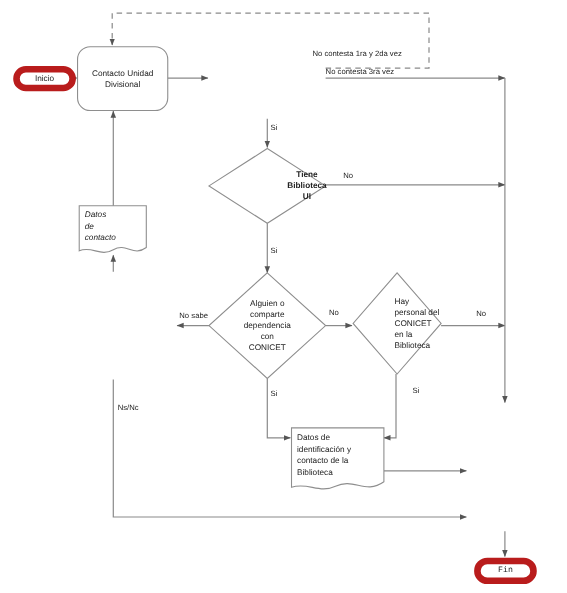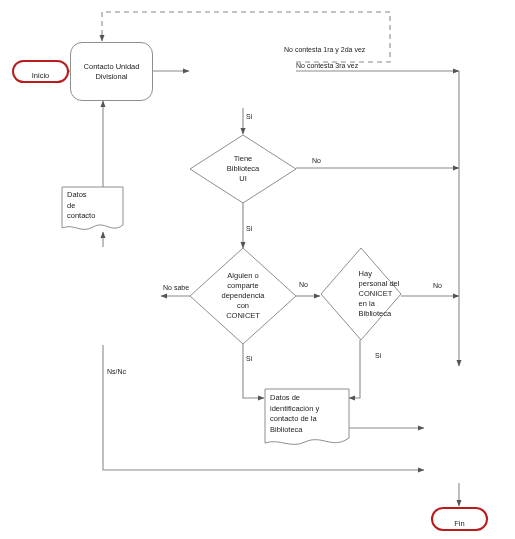--- a/index.html
+++ b/index.html
@@ -5,33 +5,33 @@
   html,body{margin:0;padding:0;background:#ffffff;}
   body{width:515px;height:539px;overflow:hidden;
        font-family:"Liberation Sans","DejaVu Sans",sans-serif;
        color:#1a1a1a;}
   #canvas{position:relative;width:515px;height:539px;}
   svg#wires{position:absolute;left:0;top:0;width:515px;height:539px;}
   .node{position:absolute;box-sizing:border-box;display:flex;
         align-items:center;justify-content:center;text-align:center;
         font-size:7.5px;line-height:1.32;color:#222;background:#fff;}
   .proc{border:1px solid #8e8e8e;}
-  .term{border:2px solid #b91c1c;border-radius:999px;align-items:flex-end;}
+  .term{border:6px solid #b91c1c;border-radius:999px;align-items:flex-end;}
   .dia-wrap{position:absolute;}
   .dia-shape{position:absolute;left:0;top:0;width:100%;height:100%;}
   .dia-txt{position:absolute;left:0;top:0;width:100%;height:100%;
            display:flex;align-items:center;justify-content:center;
            font-size:7.5px;line-height:1.34;color:#222;text-align:center;}
   .dia-txt.lefty{justify-content:center;text-align:left;}
   .doc-wrap{position:absolute;}
   .doc-shape{position:absolute;left:0;top:0;width:100%;height:100%;}
   .doc-txt{position:absolute;left:0;top:0;width:100%;height:100%;
            display:flex;align-items:flex-start;justify-content:flex-start;
            text-align:left;font-size:7.5px;line-height:1.42;color:#222;}
-  .bold{font-weight:normal;}
+  .bold{font-weight:bold;justify-content:flex-end;}
   .elabel{position:absolute;font-size:7px;color:#222;white-space:nowrap;
           background:transparent;line-height:1;}
 </style>
 </head>
 <body>
 
 <div id="canvas">
 
   <svg id="wires" viewBox="0 0 515 539" xmlns="http://www.w3.org/2000/svg">
     <defs>
@@ -102,21 +102,21 @@
     </svg>
     <div class="dia-txt bold">
       <div>
         <div>Tiene</div>
         <div>Biblioteca</div>
         <div>UI</div>
       </div>
     </div>
   </div>
 
-  <div class="doc-wrap" style="left:61px;top:186px;width:63px;height:48px;">
+  <div class="doc-wrap" style="left:71px;top:186px;width:63px;height:48px;font-style:italic;">
     <svg class="doc-shape" viewBox="0 0 63 48" preserveAspectRatio="none">
       <path d="M1,1 L62,1 L62,39 C50,48 44,34 32,41 C20,48 13,37 1,42 Z" fill="#fff" stroke="#8e8e8e" stroke-width="1"></path>
     </svg>
     <div class="doc-txt" style="padding:4px 0 0 6px;">
       <div>
         <div>Datos</div>
         <div>de</div>
         <div>contacto</div>
       </div>
     </div>
@@ -161,21 +161,21 @@
       <div>
         <div>Datos de</div>
         <div>identificación y</div>
         <div>contacto de la</div>
         <div>Biblioteca</div>
       </div>
     </div>
   </div>
 
 
-  <div class="node term" style="left:431px;top:507px;width:57px;height:24px;">
+  <div class="node term" style="left:431px;top:507px;width:57px;height:24px;font-family:Liberation Mono, monospace;">
     <span>Fin</span>
   </div>
 
   <div class="elabel" style="left:284px;top:46px;">No contesta 1ra y 2da vez</div>
 
   <div class="elabel" style="left:296px;top:62px;">No contesta 3ra vez</div>
 
   <div class="elabel" style="left:246px;top:113px;">Si</div>
 
   <div class="elabel" style="left:312px;top:157px;">No</div>

